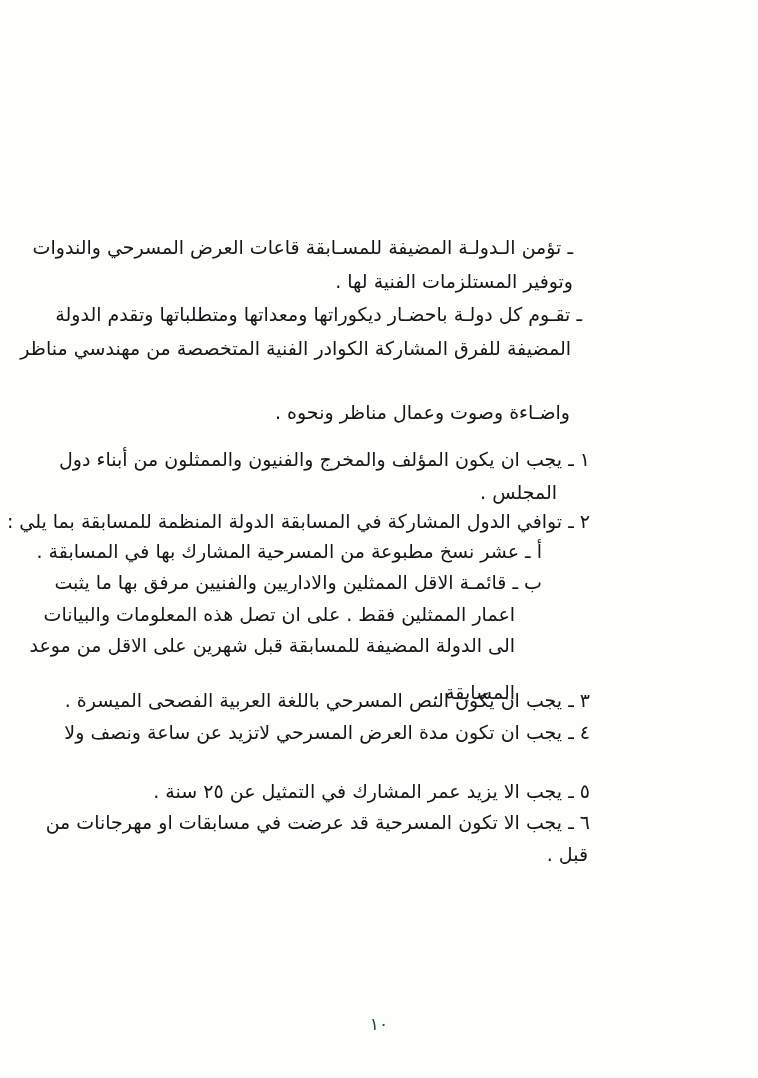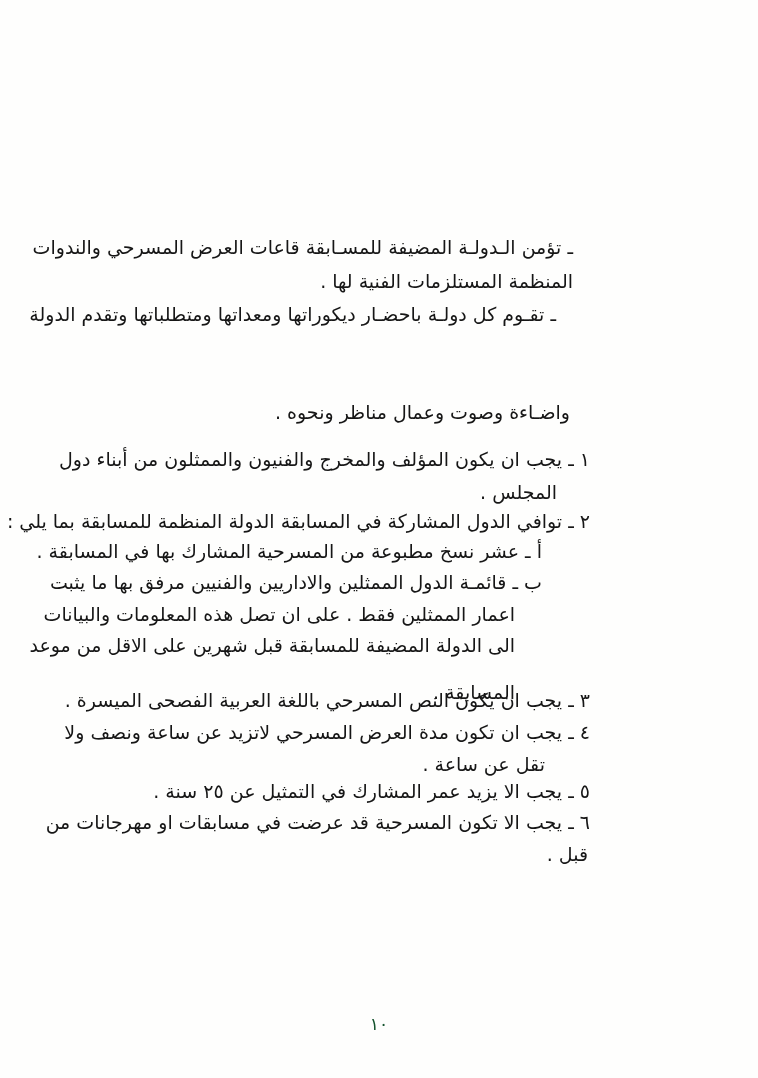--- a/index.html
+++ b/index.html
@@ -15,21 +15,21 @@
     direction:rtl;
     white-space:nowrap;
     text-align:right;
     font-size:19px;
     line-height:28px;
     letter-spacing:0;
   }
   
   .l-i1{top:233px;right:185px;}
   .l-i2{top:267px;right:185px;}
-  .l-i3{top:300px;right:202px;}
+  .l-i3{top:300px;right:176px;}
   .l-i4{top:334px;right:187px;}
   .l-i5{top:367px;right:188px;margin-top:31px;}
   
   .l-h {top:410px;right:160px;font-weight:bold;}
   
   .l-n1 {top:445px;right:168px;}
   .l-n1b{top:478px;right:201px;}
   .l-n2 {top:507px;right:168px;margin-left:18px;}
   
   .l-a  {top:537px;right:216px;}
@@ -51,35 +51,35 @@
     font-size:17px;
     color:#14532d;
   }
 </style>
 </head>
 <body>
 
 <div class="page">
 
   <div class="line l-i1">ـ تؤمن الـدولـة المضيفة للمسـابقة قاعات العرض المسرحي والندوات</div>
-  <div class="line l-i2">المنظمة المستلزمات الفنية لها .</div>
+  <div class="line l-i2">وتوفير المستلزمات الفنية لها .</div>
   <div class="line l-i3">ـ تقـوم كل دولـة باحضـار ديكوراتها ومعداتها ومتطلباتها وتقدم الدولة</div>
+  <div class="line l-i4">المضيفة للفرق المشاركة الكوادر الفنية المتخصصة من مهندسي مناظر</div>
   <div class="line l-i5">واضـاءة وصوت وعمال مناظر ونحوه .</div>
 
 
   <div class="line l-n1">١ ـ يجب ان يكون المؤلف والمخرج والفنيون والممثلون من أبناء دول</div>
   <div class="line l-n1b">المجلس .</div>
   <div class="line l-n2">٢ ـ توافي الدول المشاركة في المسابقة الدولة المنظمة للمسابقة بما يلي :</div>
   <div class="line l-a">أ ـ عشر نسخ مطبوعة من المسرحية المشارك بها في المسابقة .</div>
-  <div class="line l-b">ب ـ قائمـة الدول الممثلين والاداريين والفنيين مرفق بها ما يثبت</div>
+  <div class="line l-b">ب ـ قائمـة الاقل الممثلين والاداريين والفنيين مرفق بها ما يثبت</div>
   <div class="line l-b2">اعمار الممثلين فقط .  على ان تصل هذه المعلومات والبيانات</div>
   <div class="line l-b3">الى الدولة المضيفة للمسابقة قبل شهرين على الاقل من موعد</div>
   <div class="line l-b4">المسابقة .</div>
   <div class="line l-n3">٣ ـ يجب ان يكون النص المسرحي باللغة العربية الفصحى الميسرة .</div>
   <div class="line l-n4">٤ ـ يجب ان تكون مدة العرض المسرحي لاتزيد عن ساعة ونصف ولا</div>
-  <div class="line l-n4b">تقل عن ساعة .</div>
   <div class="line l-n5">٥ ـ يجب الا يزيد عمر المشارك في التمثيل عن ٢٥ سنة .</div>
   <div class="line l-n6">٦ ـ يجب الا تكون المسرحية قد عرضت في مسابقات او مهرجانات من</div>
   <div class="line l-n6b">قبل .</div>
 
   <div class="page-number">١٠</div>
 
 </div>
 
 </body></html>

